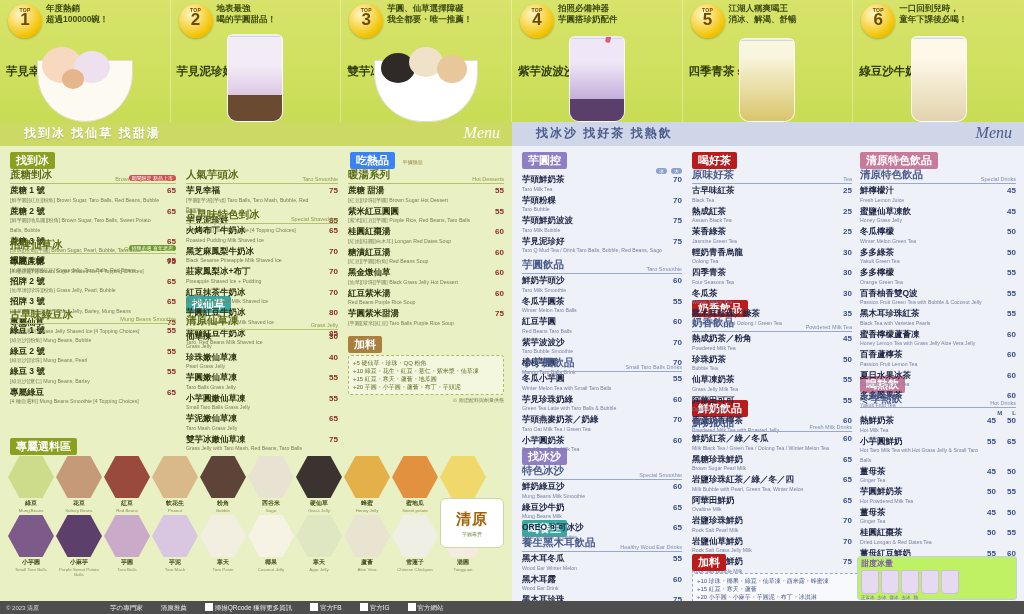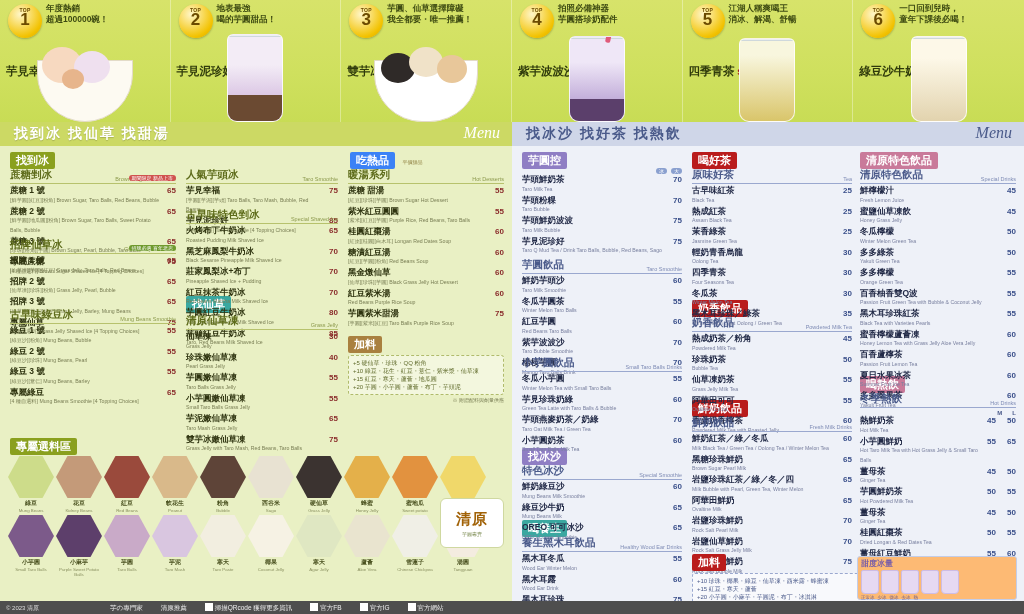--- a/index.html
+++ b/index.html
@@ -61,22 +61,22 @@
     background:#e05a7a;transform:rotate(12deg);border-radius:2px;
   }
 
   
   .menu-head-left, .menu-head-right {
     position:absolute; top:122px; height:24px;
   }
   .menu-head-left { left:0; width:512px; background:#ccd964; }
   .menu-head-right { left:512px; width:512px; background:#cfd6e8; }
   .mh-tags {
-    position:absolute;left:14px;top:3px;
-    font-size:14px;font-weight:bold;color:#fff;letter-spacing:2px;
+    position:absolute;left:24px;top:3px;
+    font-size:12px;font-weight:bold;color:#fff;letter-spacing:2px;
     text-shadow:0 1px 1px rgba(0,0,0,.18);
   }
   .mh-menu {
     position:absolute;right:12px;top:2px;
     font-family:"Liberation Serif", serif;
     font-size:16px;font-style:italic;color:#fff;
   }
   .menu-head-right .mh-tags { color:#4a5a8a; text-shadow:none;}
   .menu-head-right .mh-menu { color:#4a5a8a;}
 
@@ -177,21 +177,21 @@
     display:flex;justify-content:flex-end;gap:4px;font-size:5px;margin-bottom:1px;
   }
   .hot-ice-hdr i {
     font-style:normal;background:#8aa0cf;color:#fff;border-radius:5px;padding:0 3px;
   }
   .sizes-hdr {
     display:flex;justify-content:flex-end;gap:10px;font-size:6px;color:#4a5a8a;font-weight:bold;
   }
   .icecup-strip {
     position:absolute;left:345px;top:410px;width:160px;height:44px;
-    background:#fdba74;border:1px solid #c3cde8;border-radius:3px;
+    background:#bef264;border:1px solid #c3cde8;border-radius:3px;
   }
   .icecup-strip .t { font-size:8px;color:#7a5fa8;font-weight:bold;padding:1px 3px;}
   .mini-cups { display:flex;gap:2px;padding:0 3px;}
   .mini-cup { width:18px;height:24px;border-radius:2px 2px 4px 4px;background:#e6d9f2;border:1px solid #cdbce4;}
 </style>
 </head>
 <body>
 
 <div class="page">
 

